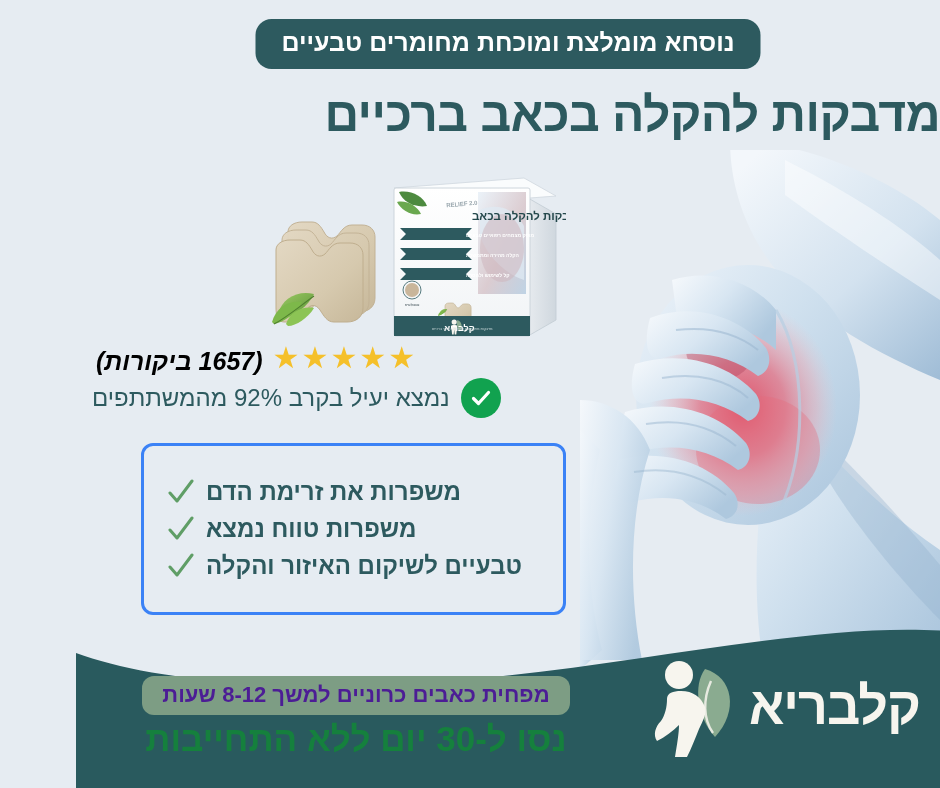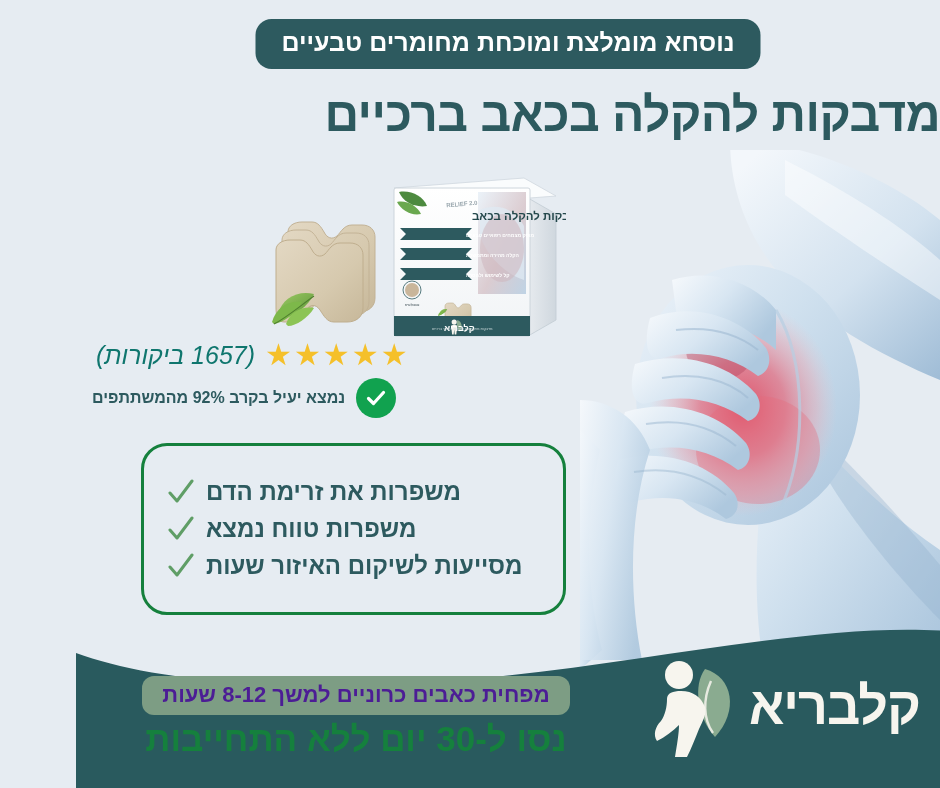--- a/index.html
+++ b/index.html
@@ -80,23 +80,24 @@
   .stars {
     display:flex; flex-direction:row; gap:2px;
     font-size:30px;
     color:#f5c02a;
     line-height:1;
     letter-spacing:0;
   }
   .reviews-text {
     font-size:25px;
     font-style:italic;
-    font-weight:400;
-    color:#0f766e;
-    white-space:nowrap;
+    font-weight:700;
+    color:#000000;
+    white-space:nowrap;
+    margin-top:7px;
   }
 
   
   .efficacy-row {
     position:absolute;
     top:378px;
     left:0; width:500px;
     display:flex;
     flex-direction:row;
     align-items:center;
@@ -106,33 +107,33 @@
   }
   .check-circle {
     width:40px; height:40px;
     border-radius:50%;
     background:#11a24f;
     display:flex; align-items:center; justify-content:center;
     flex:0 0 auto;
   }
   .check-circle svg { width:24px; height:24px; display:block; }
   .efficacy-text {
-    font-size:16px;
-    font-weight:700;
+    font-size:24px;
+    font-weight:400;
     color:#2d5a5f;
     white-space:nowrap;
   }
 
   
   .benefits-box {
     position:absolute;
     left:65px; top:443px;
     width:425px; height:172px;
-    border:3px solid #15803d;
-    border-radius:26px;
+    border:3px solid #3b82f6;
+    border-radius:12px;
     background:transparent;
     display:flex;
     flex-direction:column;
     justify-content:center;
     align-items:flex-end;
     gap:9px;
     padding:0 32px 0 24px;
   }
   .benefit-item {
     display:flex;
@@ -413,21 +414,21 @@
     <div class="benefit-item">
       <span class="benefit-label">משפרות טווח נמצא</span>
       <span class="tick">
         <svg viewBox="0 0 26 26" aria-hidden="true">
           <path d="M2 14 L9 22 L24 2" stroke="#5f9e66" stroke-width="3" fill="none" stroke-linecap="round" stroke-linejoin="round"></path>
         </svg>
       </span>
     </div>
 
     <div class="benefit-item">
-      <span class="benefit-label">מסייעות לשיקום האיזור שעות</span>
+      <span class="benefit-label">טבעיים לשיקום האיזור והקלה</span>
       <span class="tick">
         <svg viewBox="0 0 26 26" aria-hidden="true">
           <path d="M2 14 L9 22 L24 2" stroke="#5f9e66" stroke-width="3" fill="none" stroke-linecap="round" stroke-linejoin="round"></path>
         </svg>
       </span>
     </div>
 
   </div>
 
   <div class="bottom-wave">

